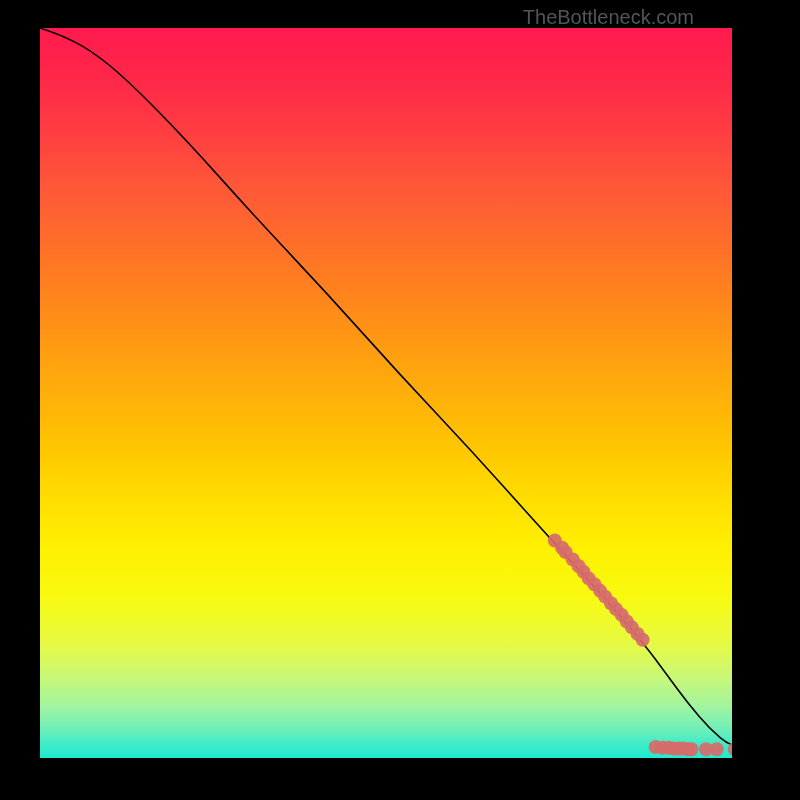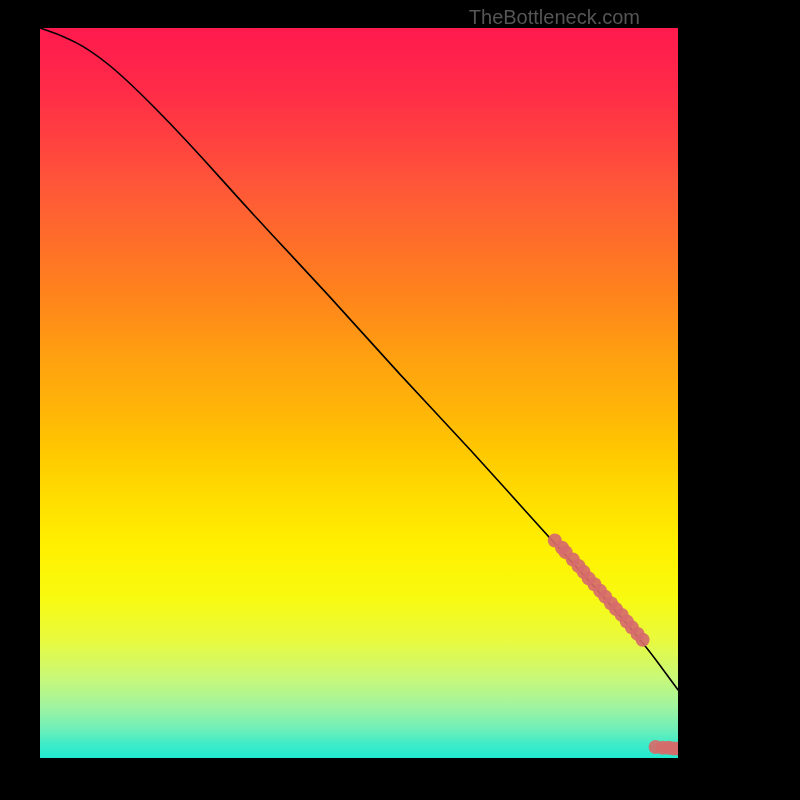--- a/index.html
+++ b/index.html
@@ -5,21 +5,21 @@
   body {
     margin: 0;
     padding: 0;
     width: 800px;
     height: 800px;
     background: #000;
     position: relative;
     font-family: Arial, sans-serif;
   }
   .container {
-    width: 678px;
+    width: 732px;
     height: 800px;
     position: relative;
     overflow: hidden;
   }
   .plot-area {
     position: absolute;
     left: 40px;
     top: 28px;
     width: 720px;
     height: 730px;

